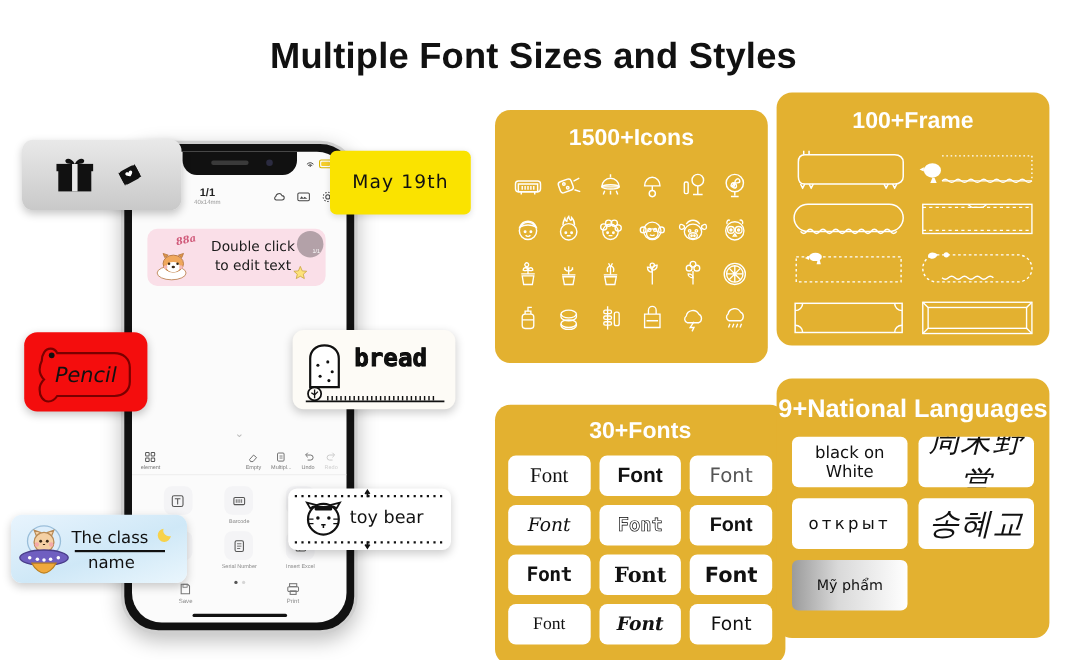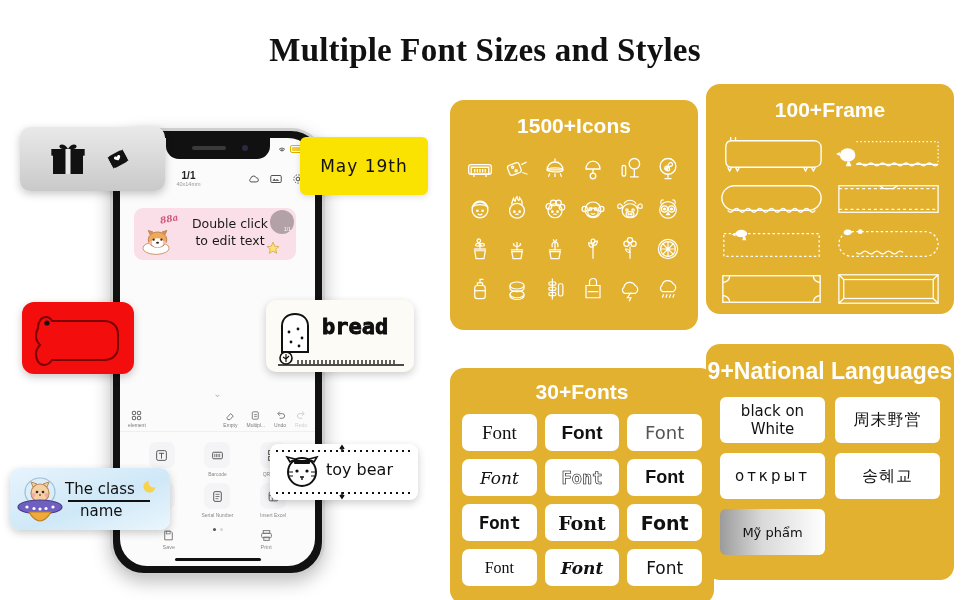--- a/index.html
+++ b/index.html
@@ -10,21 +10,21 @@
     overflow: hidden;
   }
   #root { position: relative; width: 970px; height: 600px; }
 
   
   .page-title {
     position: absolute; top: 32px; left: 0; width: 970px;
     text-align: center;
     font-size: 33px; font-weight: bold; color: #111;
     letter-spacing: .2px;
-    font-family: Liberation Serif, serif;
+    font-family: Liberation Sans, sans-serif;
   }
 
   
   .panel {
     position: absolute;
     background: #e3b130;
     border-radius: 14px;
   }
   .panel-title {
     text-align: center; color: #ffffff; font-weight: bold;
@@ -84,21 +84,21 @@
   .lang-grid {
     display: grid; grid-template-columns: repeat(2, 1fr);
     gap: 10px 10px; padding: 12px 14px 0 14px;
   }
   .lang-card {
     background: #fff; border-radius: 6px; height: 46px;
     display: flex; align-items: center; justify-content: center;
     color: #111; font-size: 15px; padding: 0 4px; text-align: center;
     font-family: "DejaVu Sans", sans-serif; overflow: hidden;
   }
-  .lang-cjk  { font-family: "DejaVu Serif", serif; font-size: 16px; letter-spacing: 1px; }
+  .lang-cjk  { font-family: "DejaVu Serif", serif; font-size: 28px; letter-spacing: 1px; font-style: italic; }
   .lang-cyr  { letter-spacing: 3px; font-size: 15px; }
   .lang-red  { background: #f40d0d; color: #fff; font-size: 16px; }
   .lang-grad { background: linear-gradient(90deg,#9b9b9b 0%, #d9d9d9 40%, #ffffff 100%);
                font-size: 13px; }
 
   
   #phone {
     position: absolute; left: 110px; top: 128px;
     width: 215px; height: 448px;
     background: #111; border-radius: 34px;
@@ -258,21 +258,21 @@
   }
   #sticker-bread .txt {
     position:absolute; left: 56px; top: 14px;
     font-size: 22px; color: #111; font-weight: bold;
     font-family: "DejaVu Sans Mono", monospace;
     -webkit-text-stroke: .8px #000;
   }
   #sticker-bread .bsvg { position:absolute; left:8px; top:8px; width:132px; height:58px; }
 
   #sticker-bear {
-    left: 270px; top: 444px; width: 148px; height: 56px;
+    left: 262px; top: 444px; width: 148px; height: 56px;
     background: #ffffff; border-radius: 8px; z-index: 6;
     box-shadow: 0 3px 9px rgba(0,0,0,.2);
   }
   #sticker-bear .txt {
     position:absolute; left: 56px; top: 16px;
     font-size: 16px; color: #111; font-family: "DejaVu Sans", sans-serif;
   }
   #sticker-bear .bsvg { position:absolute; left:0; top:0; width:148px; height:56px; }
 
   #sticker-class {
@@ -518,20 +518,21 @@
 
   <div class="sticker" id="sticker-may">
     <span class="txt">May 19th</span>
   </div>
 
   <div class="sticker" id="sticker-pencil">
     <svg viewBox="0 0 100 60">
       <path d="M10 20c0-6 3-11 8-11 3 0 5 2 6 4h52c8 0 14 5 14 13v13c0 8-6 13-14 13H24c-2 3-5 5-8 5-5 0-8-5-8-11 0-4 2-7 4-9-2-2-4-5-4-9 0-3 1-6 2-8z" fill="none" stroke="#7a0000" stroke-width="2"></path>
       <circle cx="19" cy="15" r="2.6" fill="#111"></circle>
     </svg>
+    <span class="txt">Pencil</span>
   </div>
 
   <div class="sticker" id="sticker-bread">
     <svg class="bsvg" viewBox="0 0 132 58">
       <path d="M8 18c0-7 5-12 13-12s13 5 13 12v26H8z" fill="#fff" stroke="#111" stroke-width="2"></path>
       <circle cx="15" cy="24" r="1.4" fill="#111"></circle>
         <circle cx="24" cy="21" r="1.4" fill="#111"></circle>
       <circle cx="28" cy="30" r="1.4" fill="#111"></circle>
         <circle cx="17" cy="34" r="1.4" fill="#111"></circle>
       <circle cx="25" cy="38" r="1.4" fill="#111"></circle>

